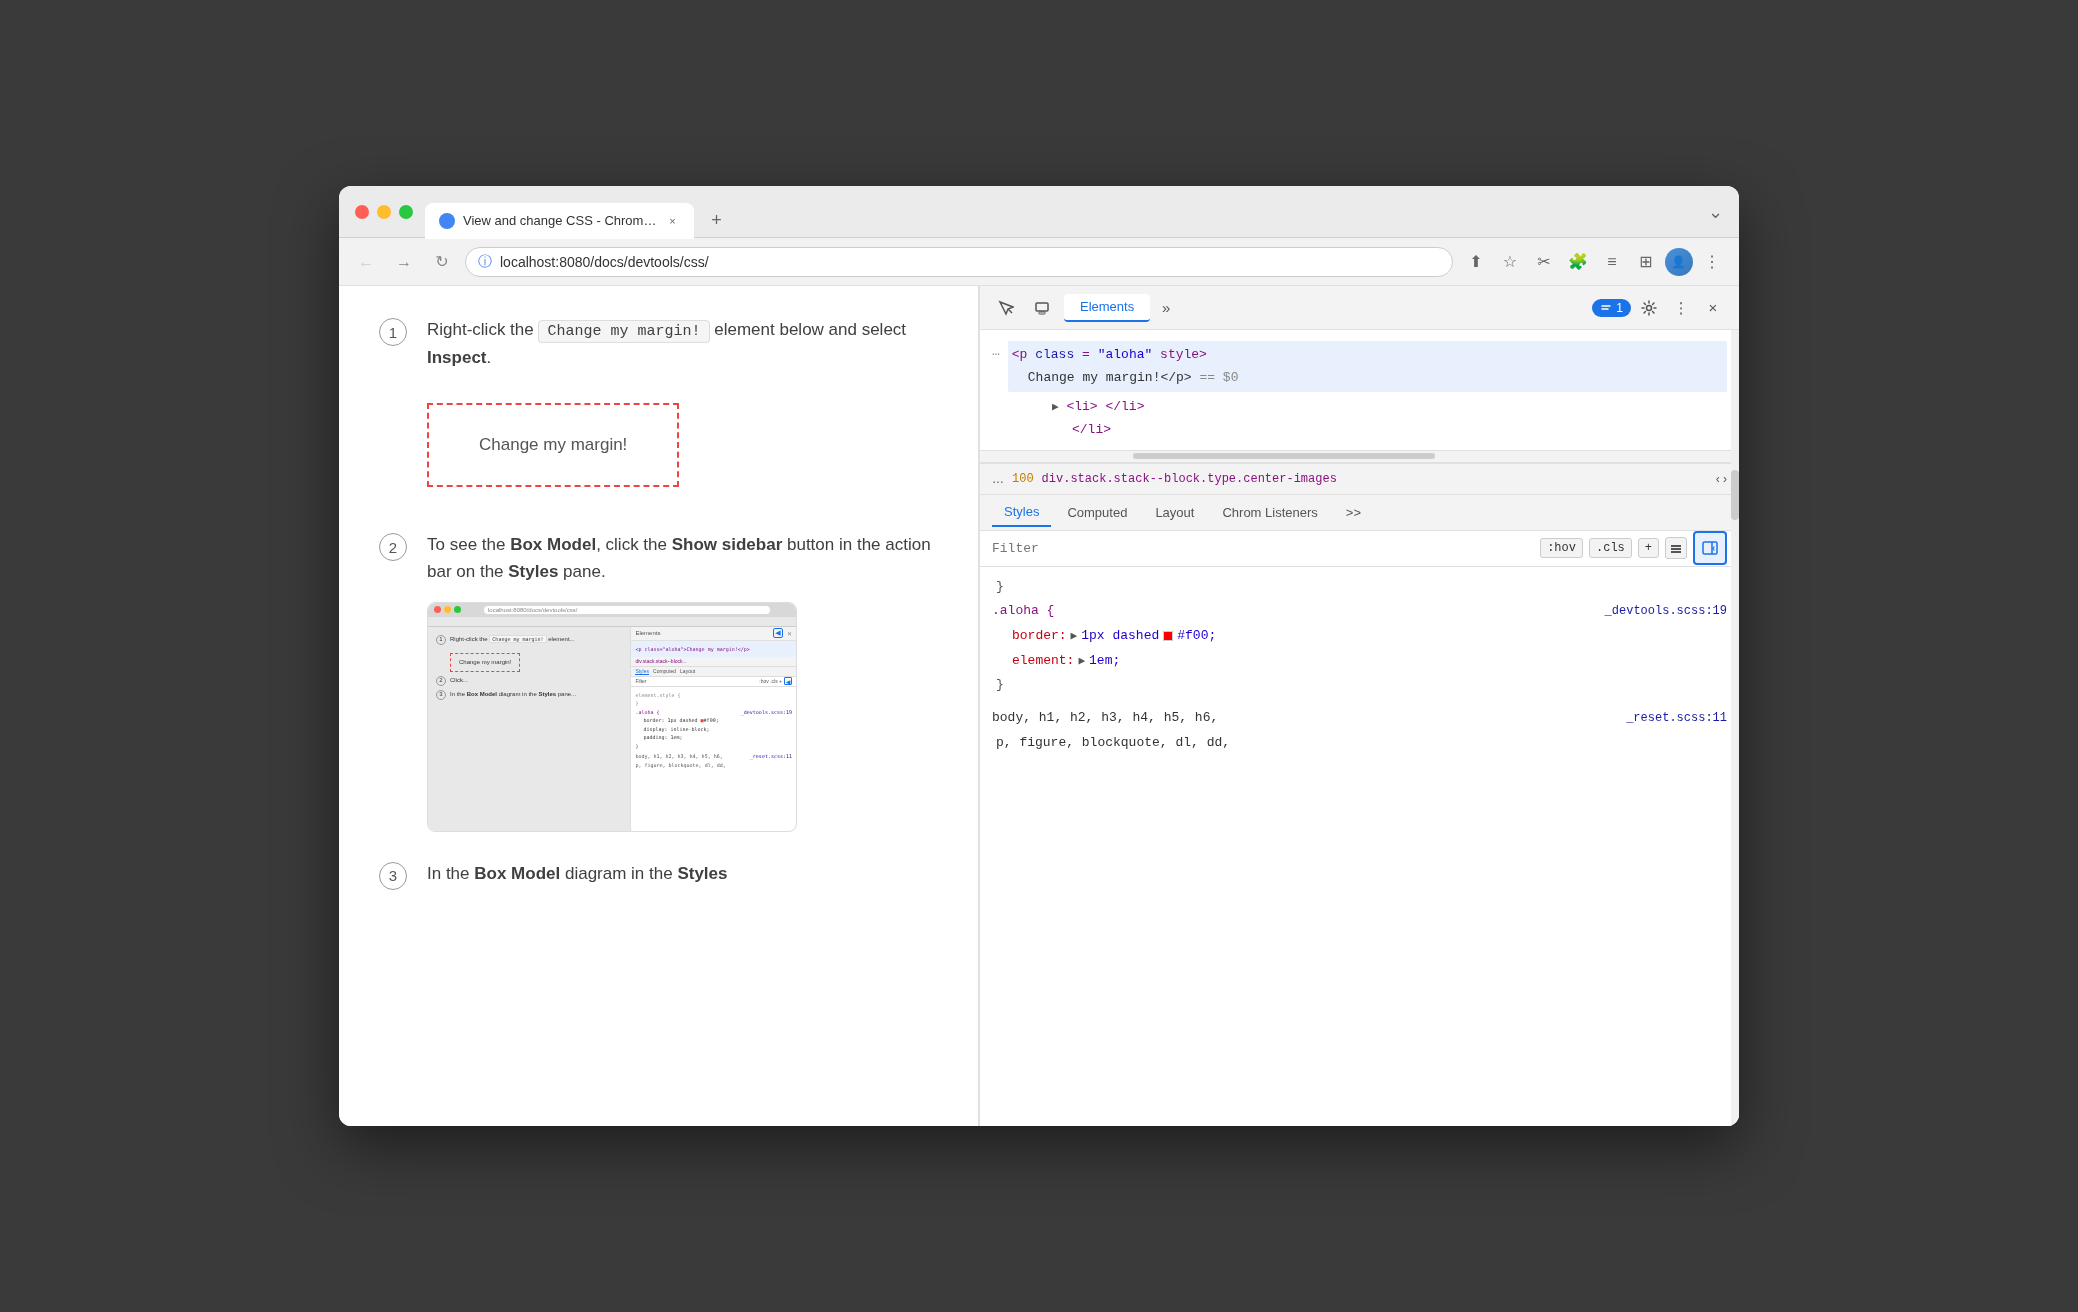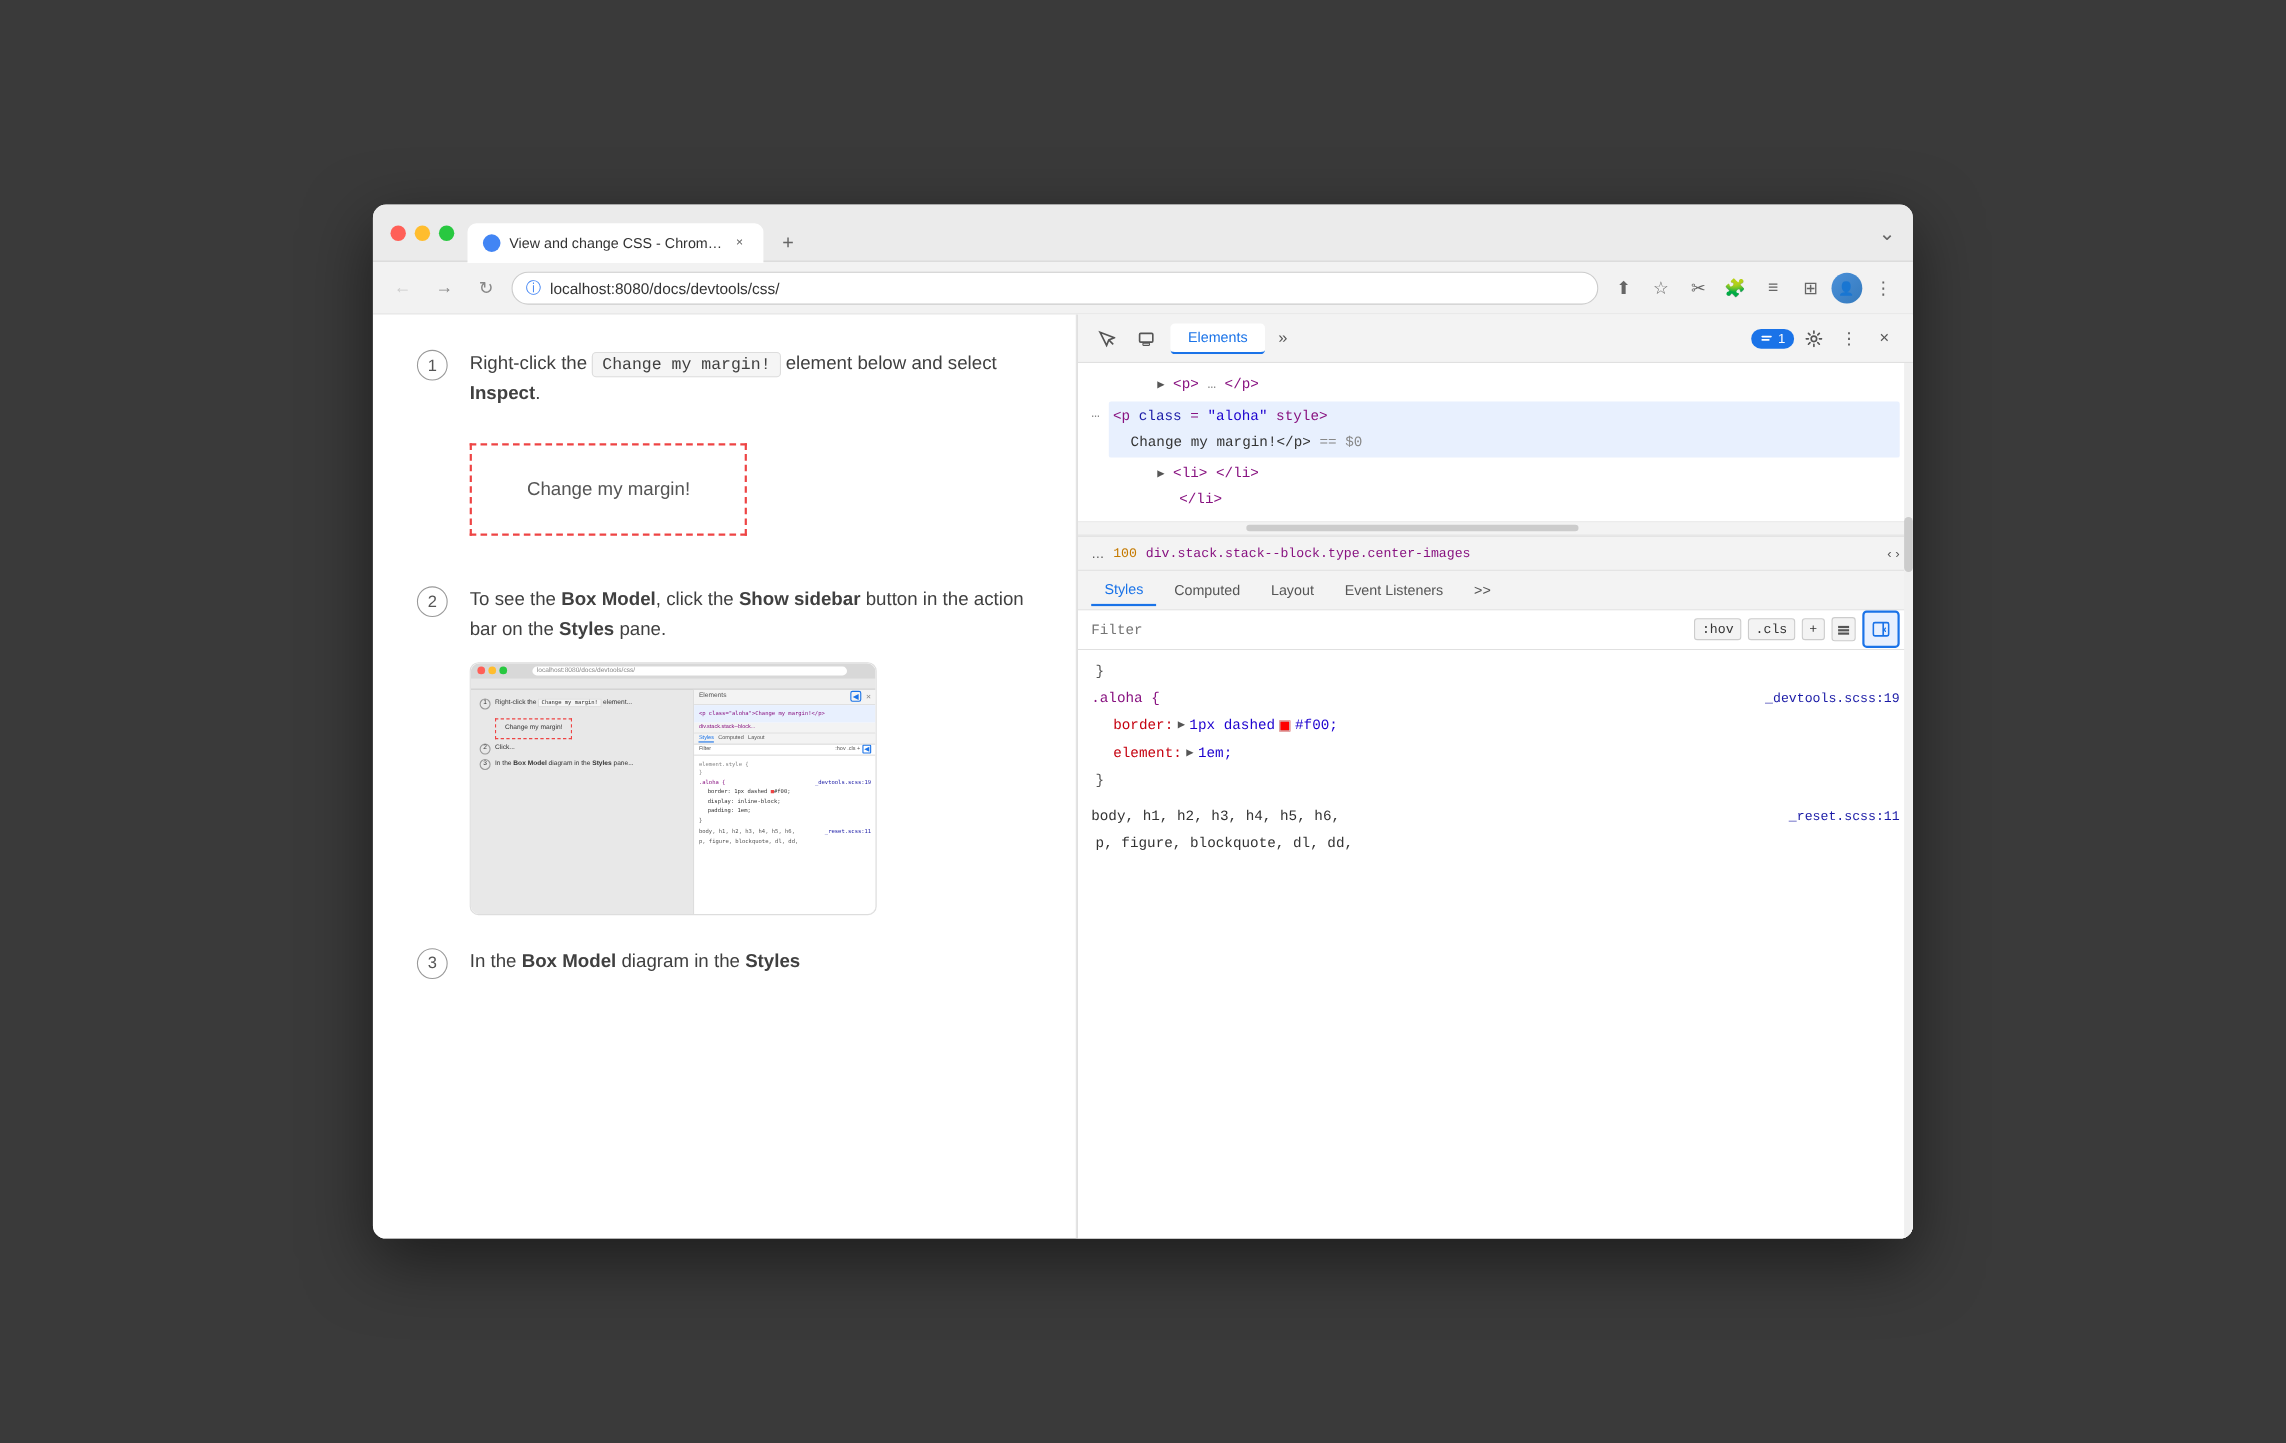--- a/index.html
+++ b/index.html
@@ -558,28 +558,20 @@
               <circle cx="8" cy="8" r="2.5" stroke="#555" stroke-width="1.5"></circle>
               <path d="M8 1v2M8 13v2M1 8h2M13 8h2M3.05 3.05l1.41 1.41M11.54 11.54l1.41 1.41M11.54 4.46l1.41-1.41M3.05 12.95l1.41-1.41" stroke="#555" stroke-width="1.5" stroke-linecap="round"></path>
             </svg>
           </div>
           <div class="dt-icon-btn">⋮</div>
           <div class="dt-icon-btn">×</div>
         </div>
       </div>
 
       <div class="dom-area">
-        <div class="dom-line">
-          <span style="padding-left:60px;">
-            <span class="dom-arrow">▶</span>
-            <span class="dom-tag">&lt;p&gt;</span>
-            <span class="dom-ellipsis">…</span>
-            <span class="dom-tag">&lt;/p&gt;</span>
-          </span>
-        </div>
         <div style="display:flex; align-items:flex-start; padding: 2px 0;">
           <span style="color:#888; padding-right:8px; font-family:'Courier New',monospace; font-size:13px;">…</span>
           <span class="dom-selected" style="flex:1;">
             <span class="dom-tag">&lt;p </span>
             <span class="dom-attr">class</span>
             <span class="dom-tag">=</span>
             <span class="dom-val">"aloha"</span>
             <span class="dom-tag"> style&gt;</span>
             <br>
             <span style="padding-left:16px;">
@@ -609,21 +601,21 @@
         <span class="breadcrumb-ellipsis">…</span>
         <span style="color:#c57a00; font-weight:500; font-family:'Courier New',monospace;">100</span>
         <span class="breadcrumb-selector">div.stack.stack--block.type.center-images</span>
         <span style="margin-left:auto; color:#555;">‹ ›</span>
       </div>
 
       <div class="styles-tabs-bar">
         <div class="styles-tab active">Styles</div>
         <div class="styles-tab">Computed</div>
         <div class="styles-tab">Layout</div>
-        <div class="styles-tab">Event Listeners</div>
+        <div class="styles-tab">Chrom Listeners</div>
         <div class="styles-tab">&gt;&gt;</div>
       </div>
 
       <div class="filter-bar">
         <input type="text" class="filter-input" placeholder="Filter" style="">
         <div class="filter-actions">
           <button class="filter-btn">:hov</button>
           <button class="filter-btn">.cls</button>
           <button class="filter-btn">+</button>
           <div class="filter-btn-icon">

